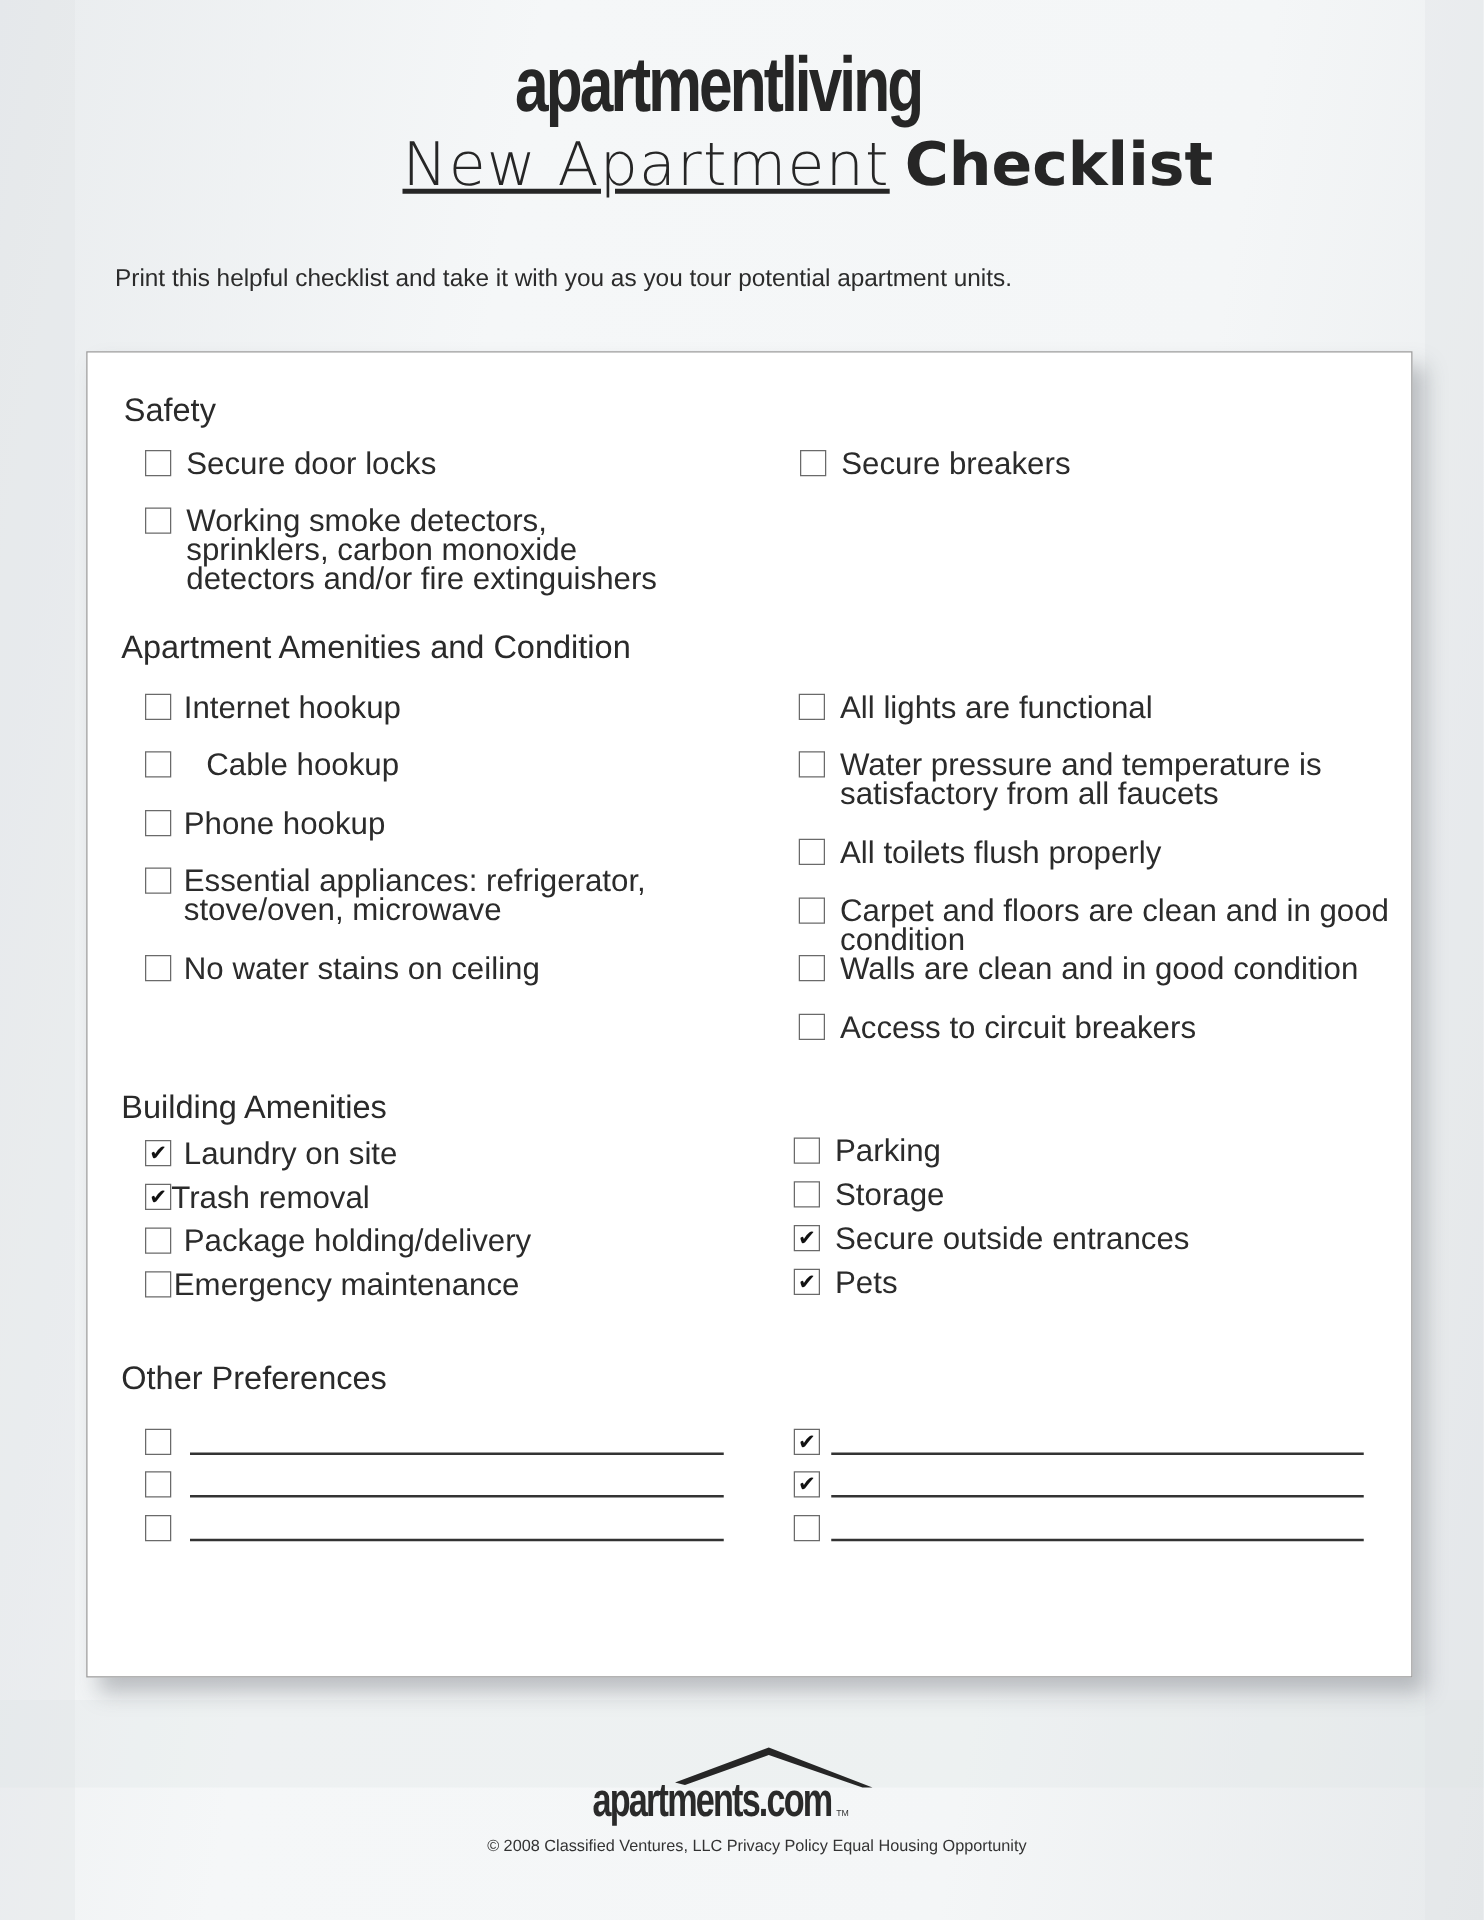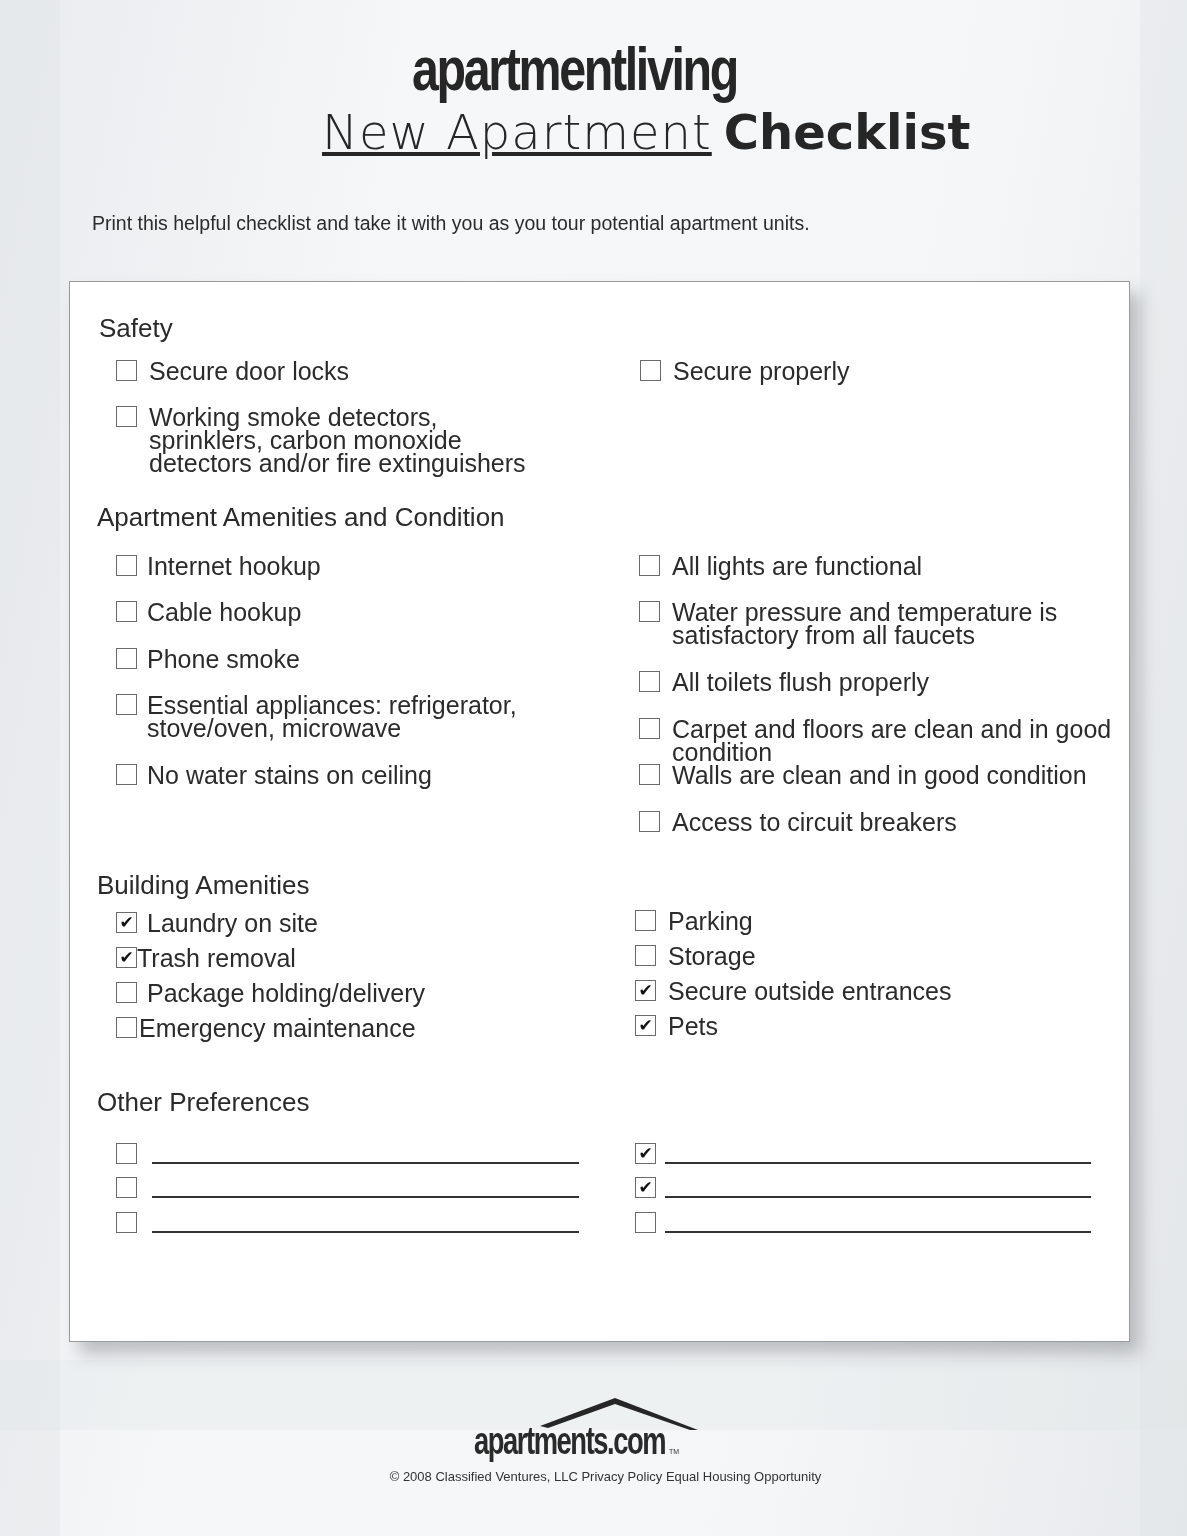--- a/index.html
+++ b/index.html
@@ -46,35 +46,35 @@
 <div class="item" style="left:116px;top:360px">
   <div class="box"></div>
   <div class="lbl" style="margin-left:12px">Secure door locks</div>
 </div>
 <div class="item" style="left:116px;top:406px;width:430px">
   <div class="box"></div>
   <div class="lbl">Working smoke detectors, sprinklers, carbon monoxide detectors and/or fire extinguishers</div>
 </div>
 <div class="item" style="left:640px;top:360px">
   <div class="box"></div>
-  <div class="lbl">Secure properly</div>
+  <div class="lbl">Secure breakers</div>
 </div>
 
 <div class="sec-title" style="left:97px;top:502px">Apartment Amenities and Condition</div>
 <div class="item" style="left:116px;top:555px">
   <div class="box"></div>
   <div class="lbl" style="margin-left:10px">Internet hookup</div>
 </div>
 <div class="item" style="left:116px;top:601px">
   <div class="box"></div>
-  <div class="lbl" style="margin-left:10px">Cable hookup</div>
+  <div class="lbl" style="margin-left:28px">Cable hookup</div>
 </div>
 <div class="item" style="left:116px;top:648px">
   <div class="box"></div>
-  <div class="lbl" style="margin-left:10px">Phone smoke</div>
+  <div class="lbl" style="margin-left:10px">Phone hookup</div>
 </div>
 <div class="item" style="left:116px;top:694px;width:440px">
   <div class="box"></div>
   <div class="lbl" style="margin-left:10px">Essential appliances: refrigerator, stove/oven, microwave</div>
 </div>
 <div class="item" style="left:116px;top:764px">
   <div class="box"></div>
   <div class="lbl" style="margin-left:10px">No water stains on ceiling</div>
 </div>
 <div class="item" style="left:639px;top:555px">

